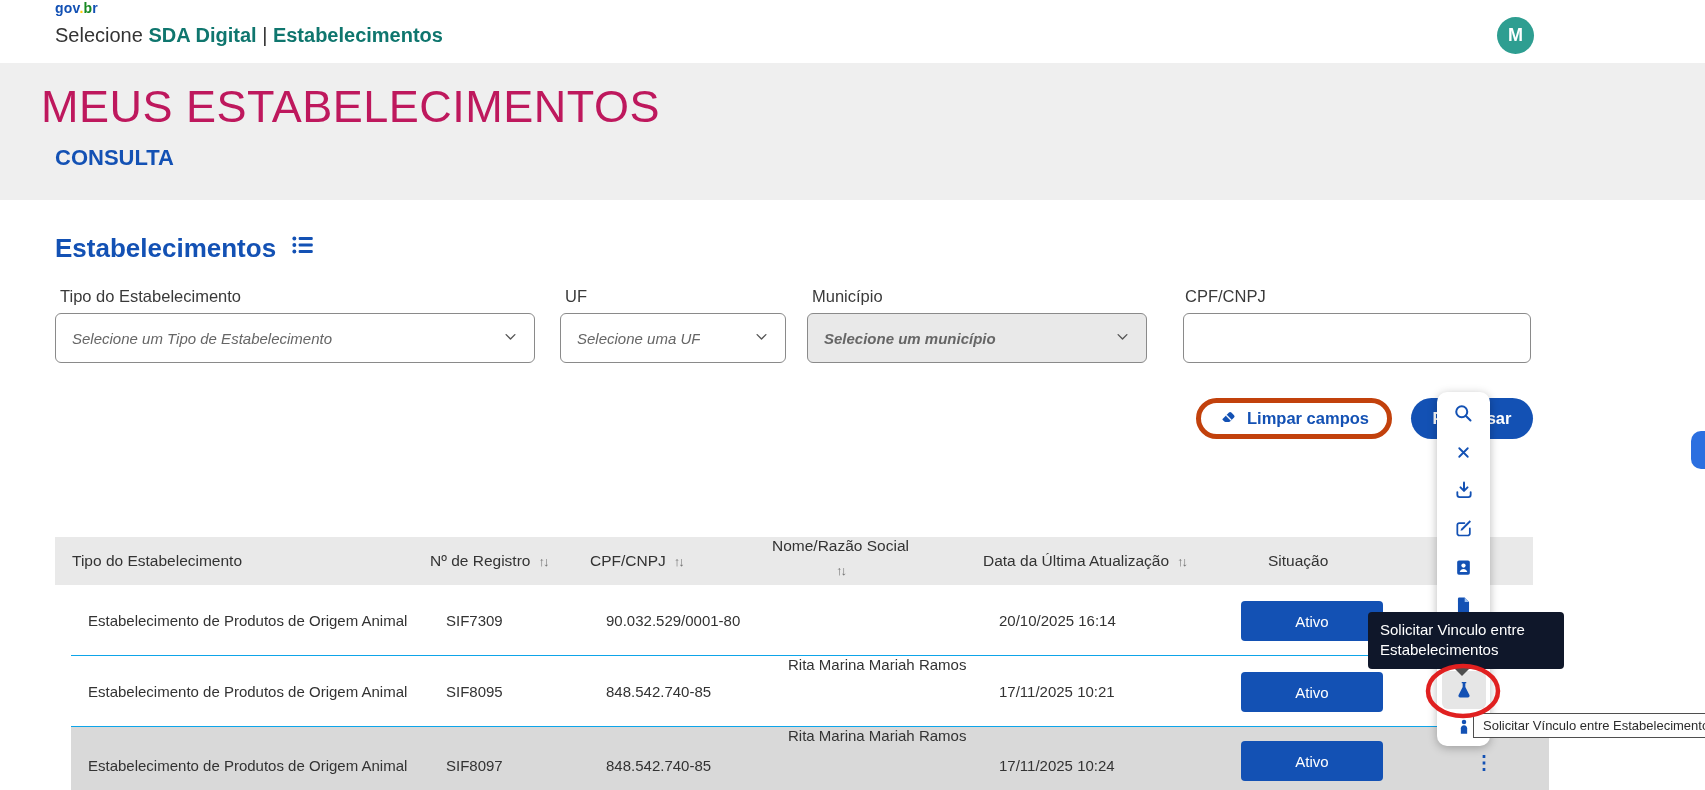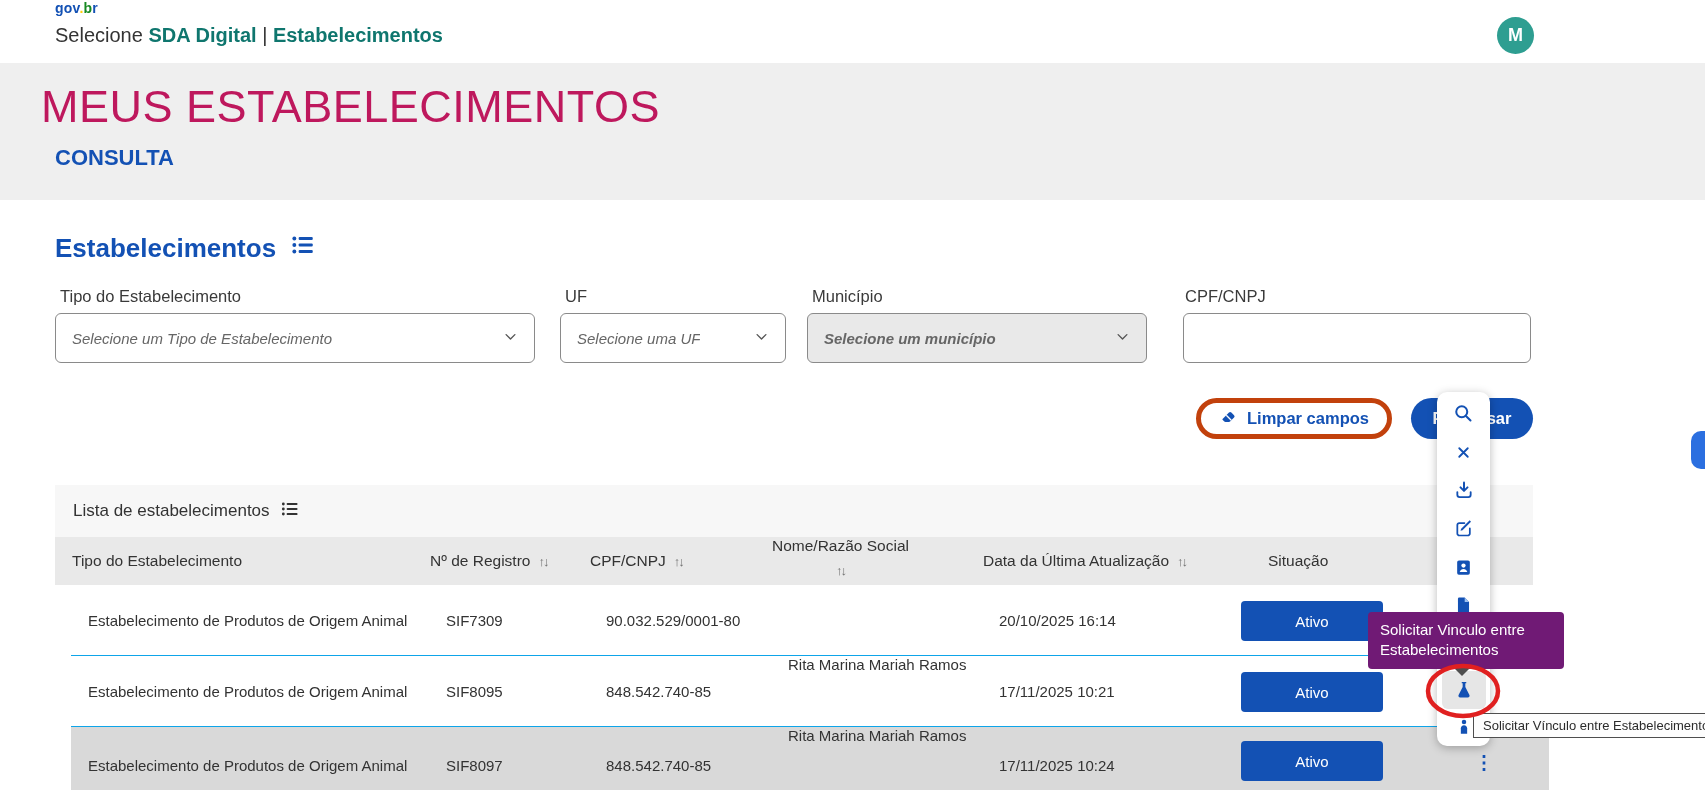--- a/index.html
+++ b/index.html
@@ -75,21 +75,21 @@
   .action-menu { position:absolute; left:1437px; top:392px; width:53px; height:354px; background:#fff;
                  border-radius:10px; box-shadow:0 2px 10px rgba(0,0,0,.28); z-index:50; }
   .am-item { position:absolute; left:0; width:53px; height:38px; display:flex; align-items:center;
              justify-content:center; cursor:pointer; }
   .am-1 { top:2px; } .am-2 { top:41px; } .am-3 { top:79px; } .am-4 { top:117px; }
   .am-5 { top:156px; } .am-6 { top:194px; } .am-7 { top:279px; } .am-8 { top:316px; }
   .am-7 .hover-bg { position:absolute; left:5px; top:0; width:44px; height:38px; background:#e6e6e6; border-radius:6px; }
   .am-7 svg { position:relative; }
 
   
-  .tooltip-dark { position:absolute; left:1368px; top:612px; width:196px; background:#701a75; color:#fff;
+  .tooltip-dark { position:absolute; left:1368px; top:612px; width:196px; background:#0f172a; color:#fff;
                   font-size:15px; line-height:1.35; padding:8px 12px; border-radius:4px; z-index:60; }
   .tooltip-dark .tip-arrow { position:absolute; left:86px; bottom:-7px; width:0; height:0;
                   border-left:8px solid transparent; border-right:8px solid transparent; border-top:8px solid #4E4E4E; }
   .red-ellipse { position:absolute; left:1424px; top:661px; z-index:70; pointer-events:none; }
   .tooltip-light { position:absolute; left:1473px; top:713px; height:25px; background:#fdfdfd; color:#2b2b2b;
                    border:1px solid #4e4e4e; font-size:13px; padding:4px 9px; white-space:nowrap; z-index:65; }
 
   
   .edge-pill { position:absolute; right:-12px; top:431px; width:26px; height:38px; background:#2B6FE0;
                border-radius:10px; z-index:40; cursor:pointer; }
@@ -163,35 +163,20 @@
           <path d="M4.5 15.2 12.6 7a2.1 2.1 0 0 1 3 0l3.4 3.4a2.1 2.1 0 0 1 0 3L14 18.3a2.1 2.1 0 0 1-1.5.6H8.2a2.1 2.1 0 0 1-1.5-.6l-2.2-2.2a.64.64 0 0 1 0-.9z" fill="#1351B4"></path>
           <path d="m9.2 10.5 6.3 6.3" stroke="#fff" stroke-width="1.6"></path>
         </svg></span>
     <span>Limpar campos</span>
   </button>
   <button class="btn btn-primary">
     <span>Pesquisar</span>
   </button>
 
   <div class="table-card">
-    <div class="table-title-bar">
-      <span>Lista de estabelecimentos</span>
-      <span>
-        <svg width="20" height="20" viewBox="0 0 24 24">
-            <g fill="#333">
-              <circle cx="4" cy="6" r="1.7"></circle>
-              <circle cx="4" cy="12" r="1.7"></circle>
-              <circle cx="4" cy="18" r="1.7"></circle>
-              <rect x="8" y="4.8" width="13" height="2.5" rx="1"></rect>
-              <rect x="8" y="10.8" width="13" height="2.5" rx="1"></rect>
-              <rect x="8" y="16.8" width="13" height="2.5" rx="1"></rect>
-            </g>
-          </svg>
-      </span>
-    </div>
 
     <div class="table-header">
       <div class="hcell c1">
           <span>Tipo do Estabelecimento</span>
         </div>
       <div class="hcell c2">
           <span>Nº de Registro</span>
           <span class="sort-glyph">↑↓</span>
         </div>
       <div class="hcell c3">

